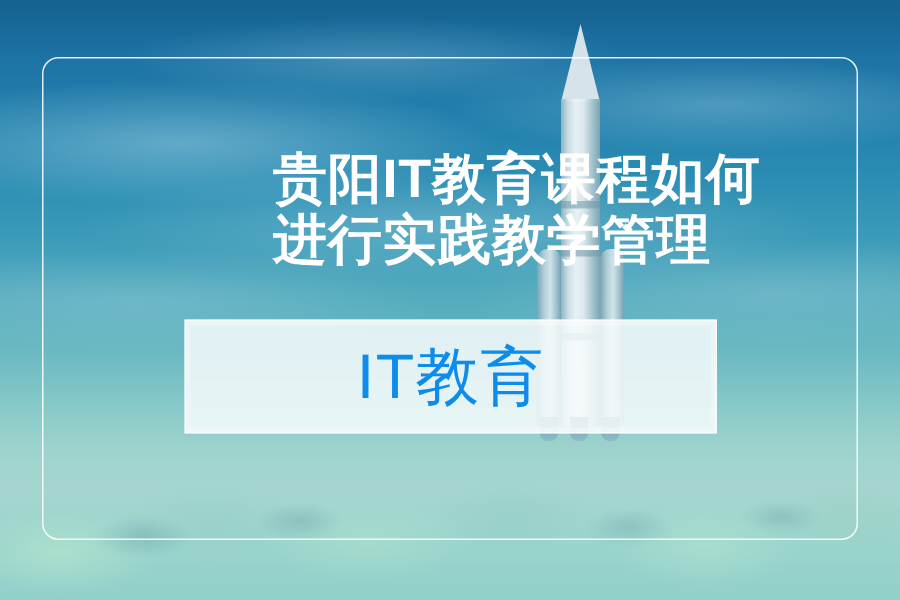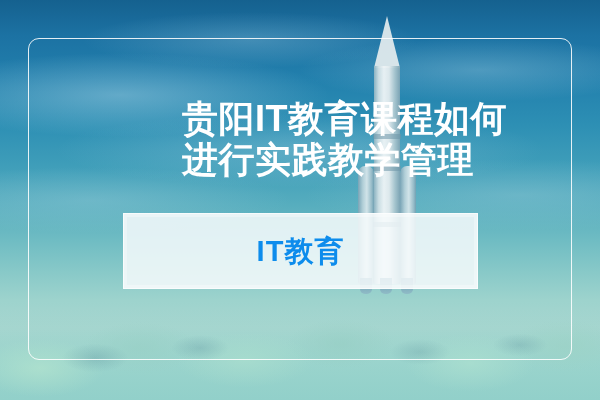--- a/index.html
+++ b/index.html
@@ -205,22 +205,22 @@
     box-sizing: border-box;
     background: rgba(246,250,251,0.86);
     border: 1px solid rgba(255,255,255,0.75);
     box-shadow: inset 0 0 0 3px rgba(255,255,255,0.30);
     display: flex;
     align-items: center;
     justify-content: center;
   }
   .keyword-text {
     color: #0d8cec;
-    font-size: 29px;
-    font-weight: bold;
+    font-size: 42px;
+    font-weight: normal;
     letter-spacing: 1px;
     line-height: 1;
   }
 </style>
 </head>
 <body>
 
 <div class="poster">
 
   <div class="sky-base"></div>

